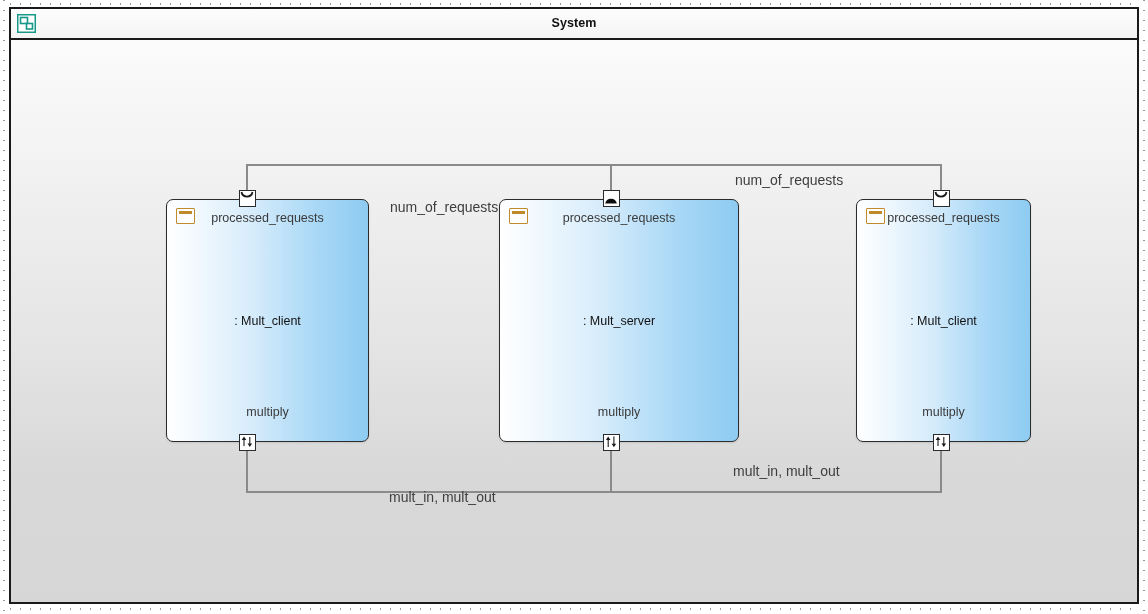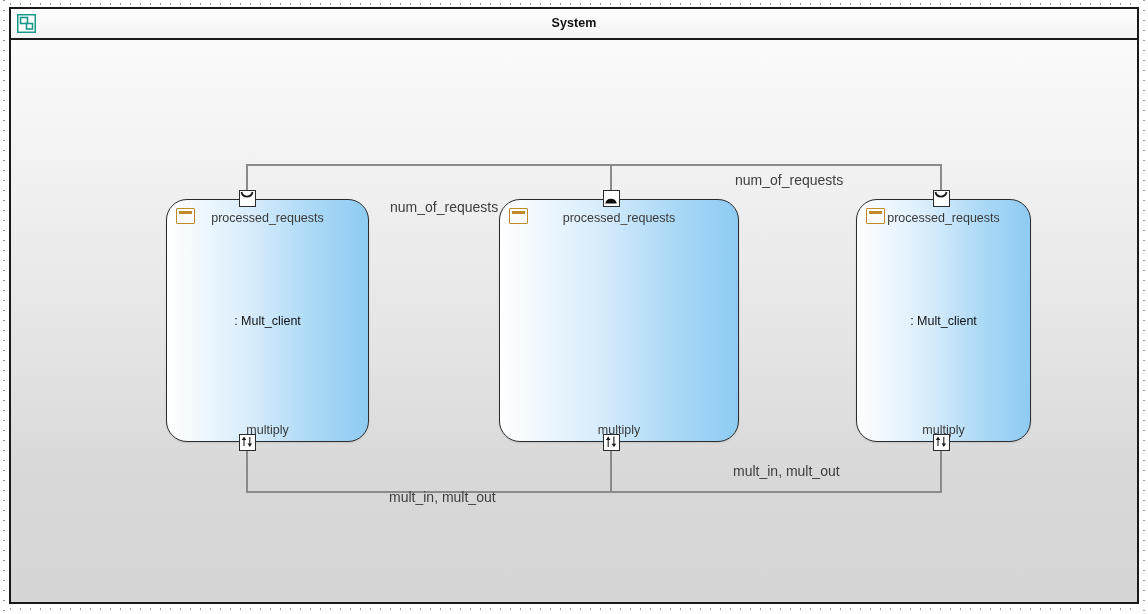--- a/index.html
+++ b/index.html
@@ -117,21 +117,21 @@
     position: absolute;
     left: 0; top: 0;
     width: 1126px; height: 562px;
     pointer-events: none;
   }
 
   
   .part {
     position: absolute;
     border: 1.6px solid #2b2b2b;
-    border-radius: 21px;
+    border-radius: 7px;
     box-sizing: border-box;
     background: linear-gradient(to right, #ffffff 0%, #f2f9fe 14%, #d7ecfb 42%, #a9d8f6 74%, #8ecbf2 100%);
     box-shadow: 0 1px 2px rgba(0,0,0,.10);
   }
   .part-icon {
     position: absolute;
     left: 9px;
     top: 8px;
     width: 19px;
     height: 16px;
@@ -151,21 +151,21 @@
   }
   .port-label {
     position: absolute;
     left: 0; right: 0;
     text-align: center;
     font-size: 12.5px;
     color: #3a3a3a;
     white-space: nowrap;
   }
   .port-label-top { top: 11px; }
-  .port-label-bottom { bottom: 4px; }
+  .port-label-bottom { bottom: 22px; }
   .part-name {
     position: absolute;
     left: 0; right: 0;
     top: 50%;
     transform: translateY(-50%);
     text-align: center;
     font-size: 12.5px;
     font-weight: normal;
     color: #111111;
     white-space: nowrap;
@@ -255,20 +255,21 @@
           <path d="M 4 11 L 4 3.5" stroke="#1a1a1a" stroke-width="1.1" fill="none"></path>
           <path d="M 4 1.6 L 6.3 5 L 1.7 5 Z" fill="#1a1a1a"></path>
           <path d="M 9.8 2 L 9.8 9.5" stroke="#1a1a1a" stroke-width="1.1" fill="none"></path>
           <path d="M 9.8 12 L 7.5 8.5 L 12.1 8.5 Z" fill="#1a1a1a"></path>
         </svg>
       </div>
 
       <div class="part" style="left:488px; top:159px; width:240px; height:243px;">
         <div class="part-icon"></div>
         <div class="port-label port-label-top">processed_requests</div>
+        <div class="part-name">: Mult_server</div>
         <div class="port-label port-label-bottom">multiply</div>
       </div>
 
       <div class="port" style="left:592px; top:150px;">
         <svg width="14" height="14" viewBox="0 0 14 14">
           <path d="M 1.2 12.5 A 5.9 5.9 0 0 1 12.8 12.5 Z" fill="#0d0d0d"></path>
         </svg>
       </div>
 
       <div class="port" style="left:592px; top:394px;">

